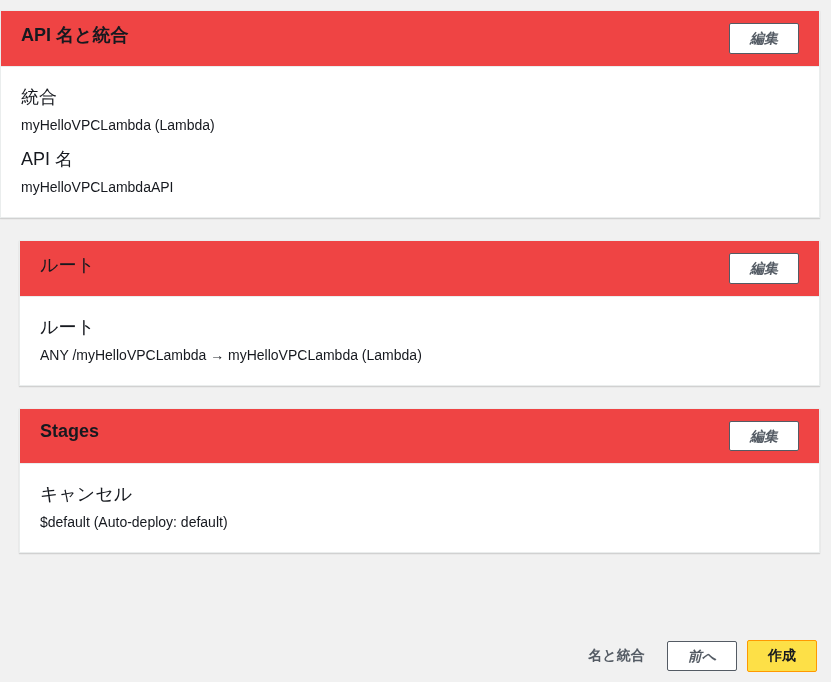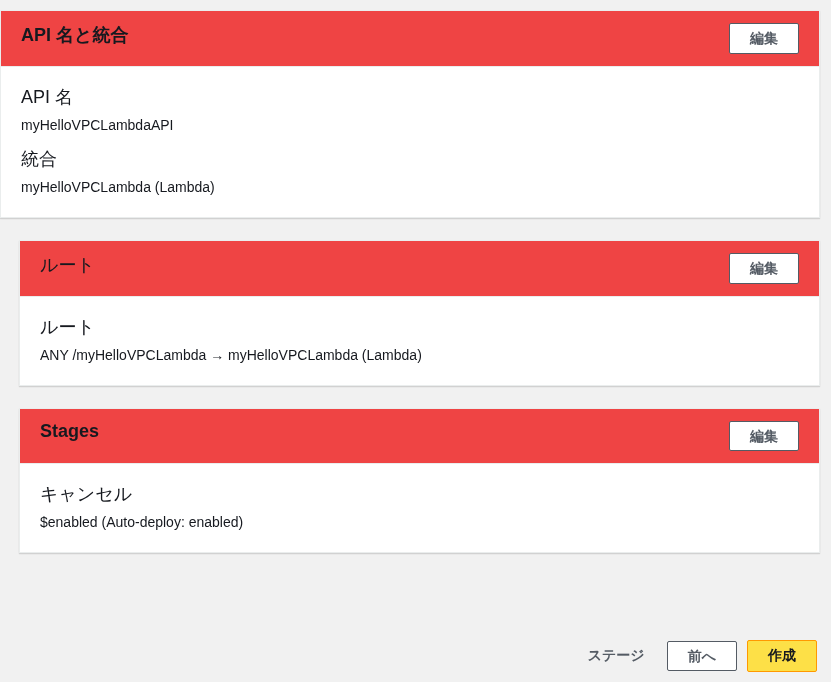--- a/index.html
+++ b/index.html
@@ -34,20 +34,21 @@
   .btn {
     background: #ffffff;
     border: 1px solid #545b64;
     border-radius: 2px;
     padding: 6px 20px;
     font-size: 14px;
     font-weight: 700;
     color: #545b64;
     cursor: pointer;
     line-height: 1.2;
+    font-style: italic;
   }
   .panel-body {
     padding: 18px 20px 22px 20px;
   }
   .field {
     margin-bottom: 14px;
   }
   .field:last-child { margin-bottom: 0; }
   .field-label {
     font-size: 18px;
@@ -94,26 +95,26 @@
 </head>
 <body>
 
 <div class="panel">
   <div class="panel-header">
     <div class="panel-title">API 名と統合</div>
     <button class="btn">編集</button>
   </div>
   <div class="panel-body">
     <div class="field">
+      <div class="field-label">統合</div>
+      <div class="field-value">myHelloVPCLambda (Lambda)</div>
+    </div>
+    <div class="field">
       <div class="field-label">API 名</div>
       <div class="field-value">myHelloVPCLambdaAPI</div>
-    </div>
-    <div class="field">
-      <div class="field-label">統合</div>
-      <div class="field-value">myHelloVPCLambda (Lambda)</div>
     </div>
   </div>
 </div>
 
 <div class="panel">
   <div class="panel-header">
     <div class="panel-title normal">ルート</div>
     <button class="btn">編集</button>
   </div>
   <div class="panel-body">
@@ -125,22 +126,22 @@
 </div>
 
 <div class="panel">
   <div class="panel-header">
     <div class="panel-title">Stages</div>
     <button class="btn">編集</button>
   </div>
   <div class="panel-body">
     <div class="field">
       <div class="field-label">キャンセル</div>
-      <div class="field-value">$enabled (Auto-deploy: enabled)</div>
+      <div class="field-value">$default (Auto-deploy: default)</div>
     </div>
   </div>
 </div>
 
 <div class="footer">
-  <button class="btn-link">ステージ</button>
+  <button class="btn-link">名と統合</button>
   <button class="btn">前へ</button>
   <button class="btn-primary">作成</button>
 </div>
 
 </body></html>

